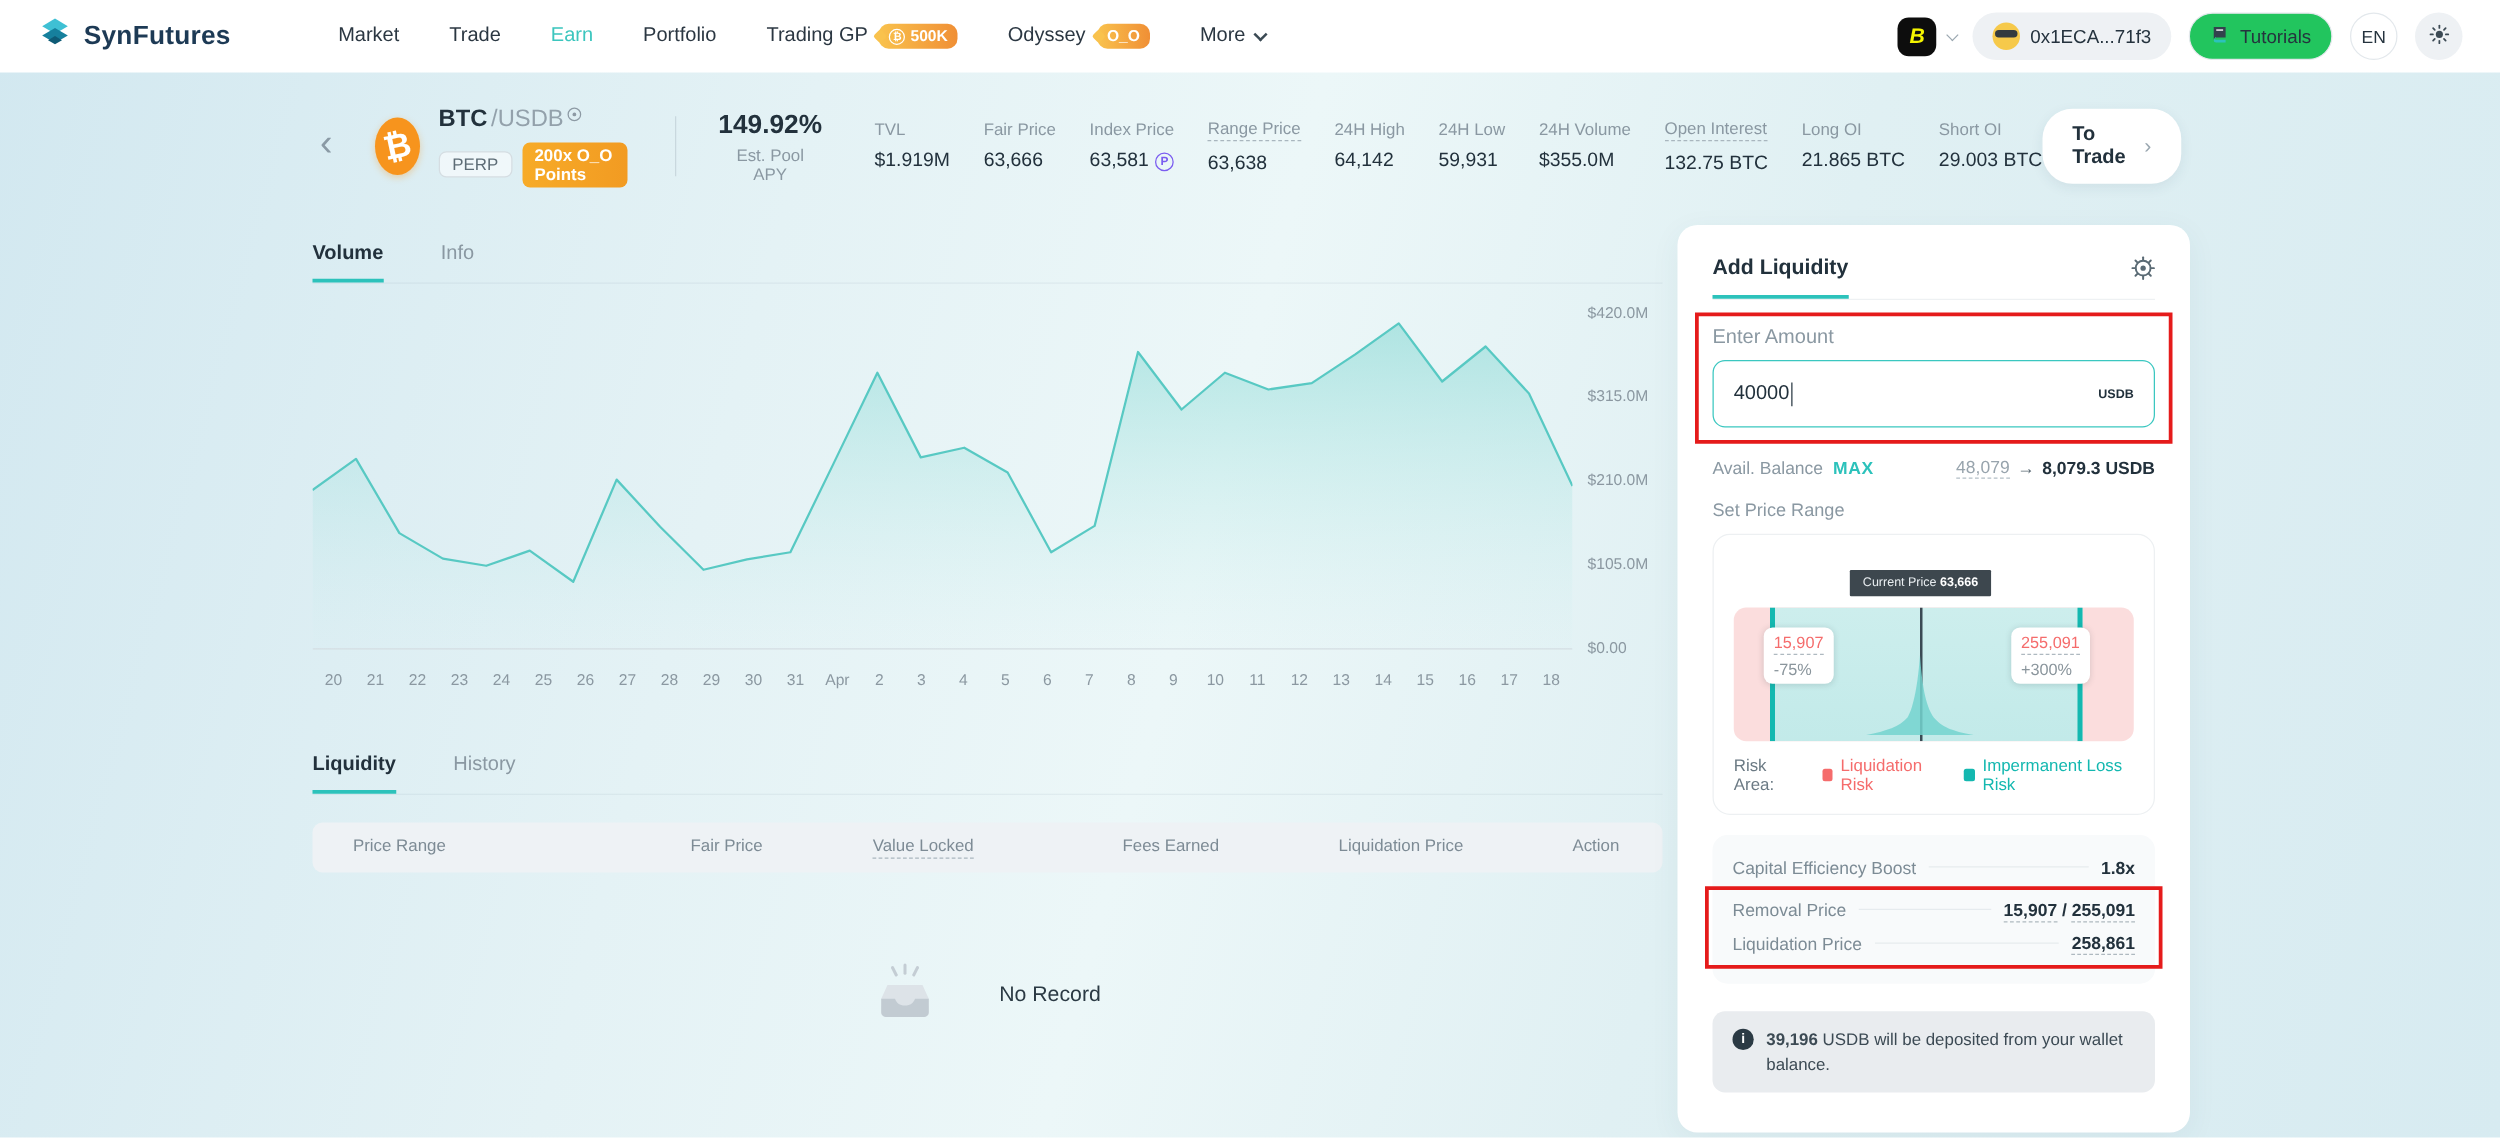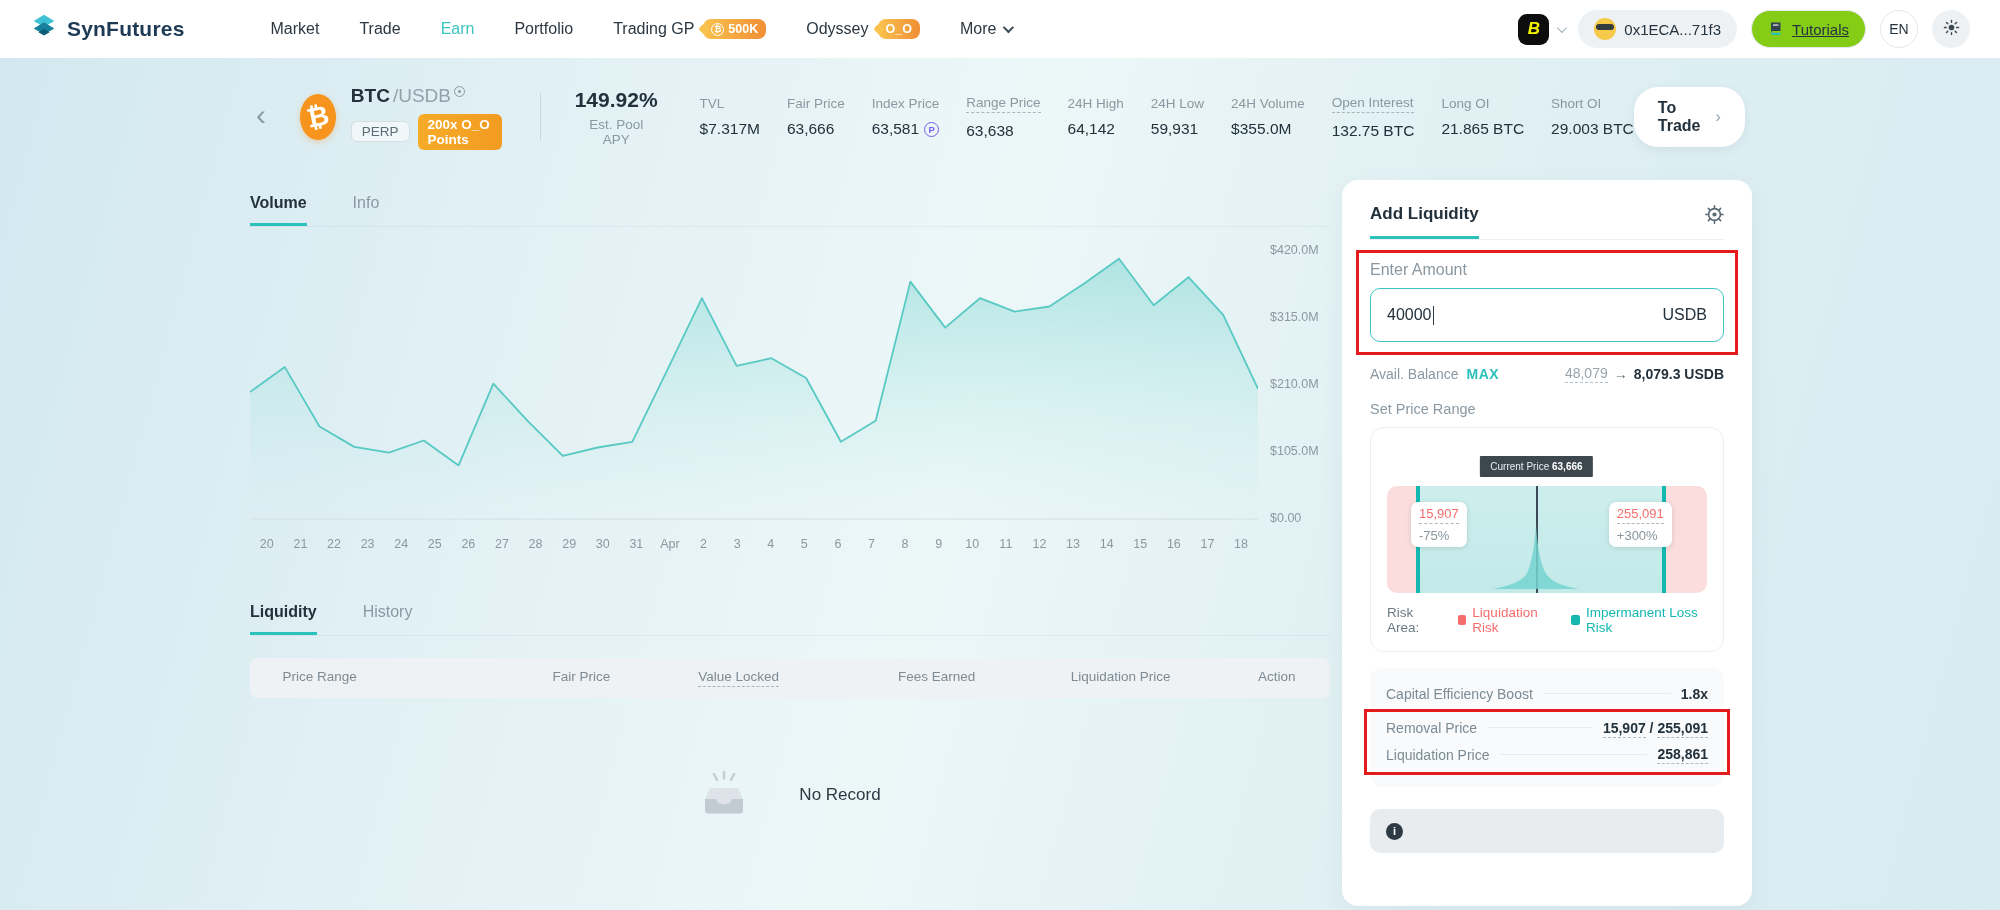--- a/index.html
+++ b/index.html
@@ -19,21 +19,21 @@
   .badge-orange { position:relative; margin-left:2px; background:linear-gradient(90deg,#f9c24d,#f08f35); color:#fff; font-size:12.5px; font-weight:700; border-radius:8px; padding:3px 8px; display:inline-flex; align-items:center; gap:4px; }
   .badge-orange:before { content:""; position:absolute; left:-3px; top:50%; width:8px; height:8px; background:#f9c24d; transform:translateY(-50%) rotate(45deg); border-radius:2px; z-index:-0; }
   .coin-mini { width:13px; height:13px; border:1.2px solid #fff; border-radius:50%; display:inline-flex; align-items:center; justify-content:center; font-size:8.5px; font-weight:700; color:#fff; }
   .chev { width:8px; height:8px; border-right:2px solid #3b4a54; border-bottom:2px solid #3b4a54; transform:rotate(45deg) translateY(-2px); }
   .nav-right { margin-left:auto; display:flex; align-items:center; gap:14px; }
   .chain-wrap { display:flex; align-items:center; gap:8px; cursor:pointer; }
   .chain-badge { width:31px; height:31px; background:#0d0d0d; border-radius:9px; color:#f5f500; font-weight:700; font-style:italic; font-size:17px; display:flex; align-items:center; justify-content:center; }
   .chev-sm { width:7px; height:7px; border-right:1.8px solid #9aa7b0; border-bottom:1.8px solid #9aa7b0; transform:rotate(45deg) translateY(-2px); }
   .pill { height:38px; border-radius:20px; display:flex; align-items:center; gap:8px; padding:0 16px; font-size:15px; color:#25333e; cursor:pointer; }
   .pill.gray { background:#eef1f4; }
-  .pill.line { background:#84cc16; border:1px solid #e3e8ec;text-decoration:underline; }
+  .pill.line { background:#22c55e; border:1px solid #e3e8ec; }
   .avatar { width:22px; height:22px; border-radius:50%; background:#f6c94a; position:relative; overflow:hidden; }
   .avatar:after { content:""; position:absolute; left:2px; right:2px; top:6px; height:6px; background:#343b3f; border-radius:3px; }
   .circle-btn { width:38px; height:38px; border-radius:50%; display:flex; align-items:center; justify-content:center; font-size:14px; color:#25333e; cursor:pointer; }
   .circle-btn.line { background:#fff; border:1px solid #e3e8ec; }
   .circle-btn.gray { background:#eef1f4; }
   
   .header-row { display:flex; align-items:center; margin:18px 255px 0 250px; height:82px; }
   .back { font-size:30px; color:#8a9aa5; line-height:1; cursor:pointer; padding:0 6px; margin-top:-4px; }
   .btc-coin { width:46px; height:46px; border-radius:50%; background:#f7941d; color:#fff; display:flex; align-items:center; justify-content:center; font-size:27px; font-weight:700; margin-left:28px; box-shadow:0 2px 6px rgba(247,148,29,.35); }
   .btc-coin span { transform:rotate(-12deg); }
@@ -79,21 +79,21 @@
   
   .panel { width:410px; margin-left:12px; margin-top:22px; background:#fff; border-radius:16px; box-shadow:0 6px 24px rgba(50,80,100,.06); padding:24px 28px 28px; position:relative; height:726px; }
   .panel-head { display:flex; align-items:center; justify-content:space-between; border-bottom:1px solid #eef1f3; }
   .panel-title { font-size:17px; font-weight:700; color:#22313c; padding-bottom:12px; border-bottom:3px solid var(--accent,#2cc2bb); cursor:pointer; }
   .gear { cursor:pointer; margin-bottom:10px; }
   .annotated { border:3px solid var(--annotation,#e51b1b); margin:10px -14px 10px; padding:8px 11px 10px; }
   .field-label { font-size:16px; color:#8a98a2; }
   .amount-input { margin-top:9px; height:54px; border:1.6px solid #3bc7c0; border-radius:10px; background:#fff; display:flex; align-items:center; padding:0 16px; cursor:text; }
   .amount-text { font-size:16px; color:#22313c; }
   .caret { width:1.5px; height:19px; background:#2b3a44; margin-left:1px; }
-  .cur { margin-left:auto; font-size:16px; font-weight:400; color:#22313c; }
+  .cur { margin-left:auto; font-size:10px; font-weight:700; color:#22313c; }
   .bal-row { display:flex; align-items:center; margin-top:8px; font-size:14px; }
   .bal-label { color:#8a98a2; }
   .max { color:var(--accent,#2cc2bb); font-weight:700; margin-left:8px; letter-spacing:.5px; cursor:pointer; }
   .bal-right { margin-left:auto; display:flex; align-items:center; gap:6px; }
   .bal-old { color:#98a4ad; border-bottom:1px dashed #b4bfc6; padding-bottom:1px; cursor:help; }
   .bal-arrow { color:#5d6c76; }
   .bal-new { color:#22313c; font-weight:700; }
   .range-label { margin-top:18px; font-size:14.5px; color:#8a98a2; }
   .range-card { border:1px solid #edf0f2; border-radius:14px; padding:16px; margin-top:10px; }
   .slider-row { display:flex; align-items:center; }
@@ -237,21 +237,21 @@
     </div>
   </div>
   <div class="vdiv"></div>
   <div class="apy-block">
     <div class="apy-value">149.92%</div>
     <div class="apy-label">Est. Pool APY</div>
   </div>
   <div class="stats-row" id="stats-row">
       <div>
         <div class="stat-label">TVL</div>
-        <div class="stat-value">$7.317M</div>
+        <div class="stat-value">$1.919M</div>
       </div>
       <div>
         <div class="stat-label">Fair Price</div>
         <div class="stat-value">63,666</div>
       </div>
       <div>
         <div class="stat-label">Index Price</div>
         <div class="stat-value">63,581<span class="pyth">P</span></div>
       </div>
       <div>
@@ -473,16 +473,17 @@
         <div class="irow">
           <span class="lab">Liquidation Price</span>
           <span class="leader"></span>
           <span class="val dashval">258,861</span>
         </div>
       </div>
     </div>
 
     <div class="note">
       <span class="info-i">i</span>
+      <span><b>39,196</b> <span>USDB will be deposited from your wallet balance.</span></span>
     </div>
 
   </div>
 </div>
 
 </body></html>

